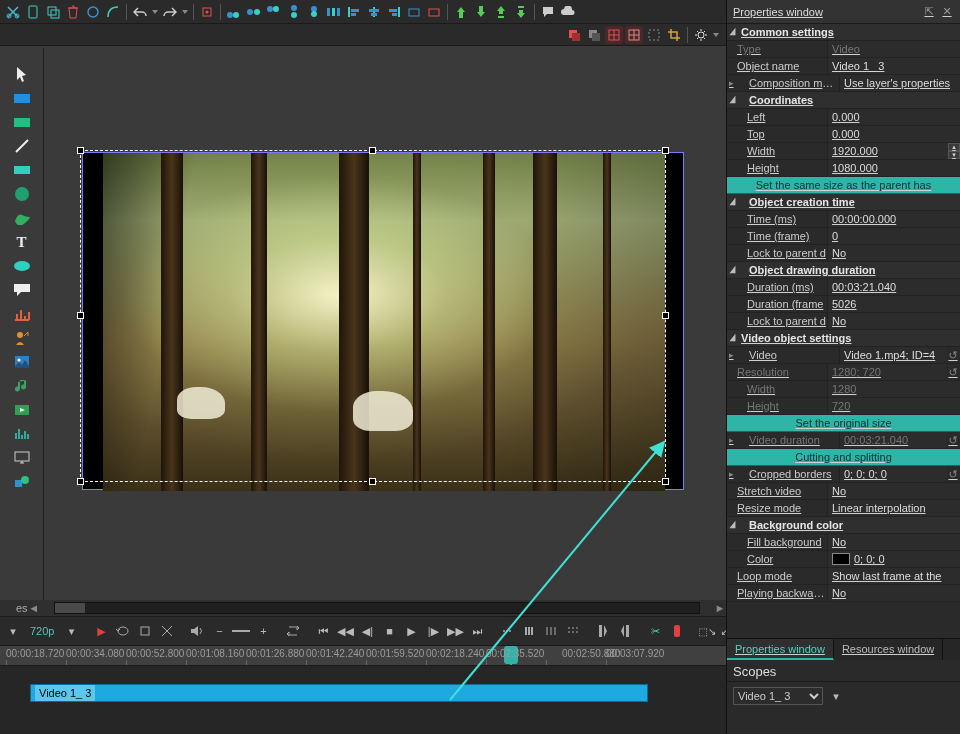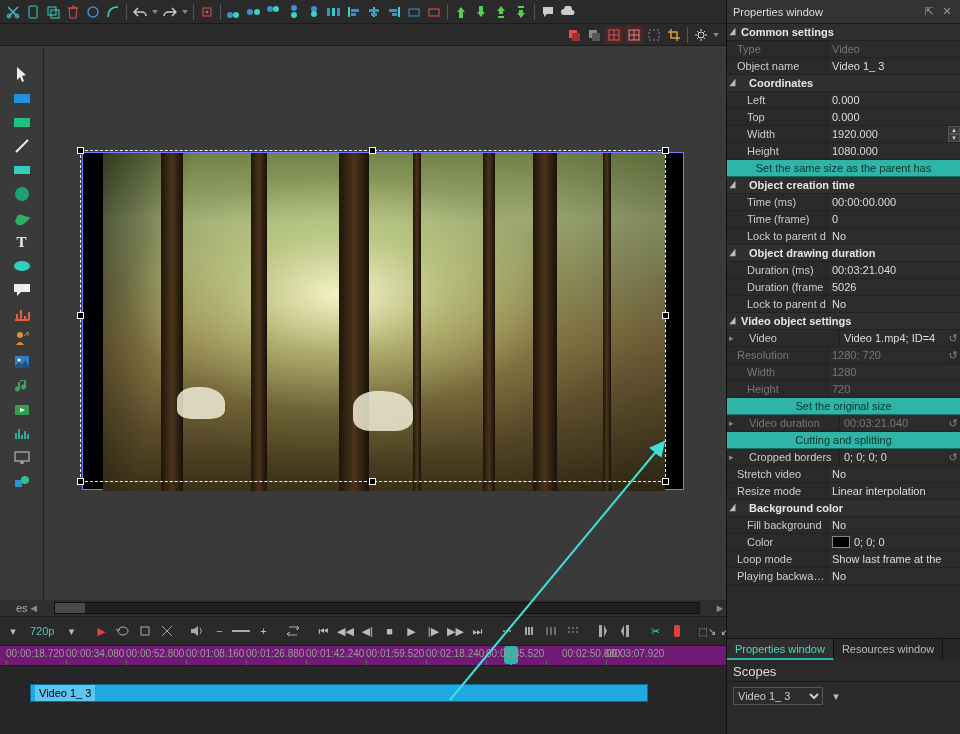--- a/index.html
+++ b/index.html
@@ -51,31 +51,31 @@
 .scroll-strip .thumb { position:absolute; left:0; top:0; width:30px; height:100%; background:#4a4a4a; }
 .scroll-strip .arrow { width:12px; display:flex; align-items:center; justify-content:center; color:#888; cursor:pointer;}
 
 .playback { position: absolute; left: 0; right: 234px; top: 616px; height: 30px; background: #2a2a2a; display: flex; align-items: center; gap: 4px; padding: 0 4px; border-top:1px solid #1a1a1a; border-bottom:1px solid #1a1a1a;}
 .pb-item { height: 20px; min-width: 18px; display: flex; align-items: center; justify-content: center; cursor: pointer; border-radius: 2px; color:#bbb; }
 .pb-text { color: #56c3b7; padding: 0 4px; }
 .pb-sep { width:1px; height:18px; background:#555; margin:0 2px; }
 .rec { color:#e04040; }
 
 .timeline { position: absolute; left: 0; right: 234px; top: 646px; bottom: 0; background: #262626; }
-.ruler { height: 20px; background:#701a75; position:relative; overflow:hidden; border-bottom:1px solid #1a1a1a;text-align:right;}
+.ruler { height: 20px; background:#404040; position:relative; overflow:hidden; border-bottom:1px solid #1a1a1a;text-align:right;}
 .tick { position:absolute; top:2px; color:#9a9a9a; font-size:10px; }
 .tick::before { content:""; position:absolute; left:0; top:12px; width:1px; height:6px; background:#666; }
 .playhead { position:absolute; top:0; width:14px; height:18px; background:#2fb5a8; border-radius:3px; }
 .playhead::after{content:"";position:absolute;left:6px;top:18px;width:2px;height:70px;background:#2fb5a8;}
 .track-area { position:relative; height:60px; }
 .track-clip { position:absolute; left:30px; top:18px; height:18px; background:#1fa9e0; border:1px solid #0d6c93; color:#000; padding-left:4px; line-height:16px; font-size:11px; }
 .clip-label { background:#5bc6ef; display:inline-block; padding:0 4px; height:100%; line-height:16px; }
 
 
-.props { position: absolute; right: 0; top: 0; width: 234px; height: 660px; background: #2a2a2a; border-left: 1px solid #111; display:flex; flex-direction:column; overflow:hidden;}
+.props { position: absolute; right: 0; top: 0; width: 234px; height: 660px; background: #2a2a2a; border-left: 1px solid #111; display:flex; flex-direction:column; overflow:hidden;text-decoration:underline;}
 .props-title { height: 24px; background: #333; display:flex; align-items:center; padding:0 6px; font-size:13px; color:#ddd; border-bottom:1px solid #1a1a1a;}
 .props-title .spacer{flex:1;}
 .props-title .winbtn{ width:14px; text-align:center; color:#999; cursor:pointer; margin-left:4px;}
 .props-body { flex:1; overflow-y:auto; }
 .sect-head { background:#2f2f2f; padding:2px 4px 2px 14px; position:relative; font-weight:600; color:#e6e6e6; border-bottom:1px solid #222;}
 .sect-head::before { content:"◢"; position:absolute; left:2px; top:2px; font-size:9px; color:#bbb; transform:scaleX(0.8);}
 .sub-head { padding-left: 22px; }
 .row { display:flex; height:17px; border-bottom:1px solid #232323; align-items:center; }
 .row.expandable::before{content:"▸"; color:#888; width:10px; font-size:9px; padding-left:2px;}
 .row .k { width: 100px; padding-left: 10px; color:#ccc; overflow:hidden; white-space:nowrap; text-overflow:ellipsis;}
@@ -588,20 +588,24 @@
   <div class="props-body">
     <div class="sect-head">Common settings</div>
     <div class="row dim">
         <div class="k">Type</div>
         <div class="v">Video</div>
       </div>
     <div class="row">
         <div class="k">Object name</div>
         <div class="v">Video 1_ 3</div>
       </div>
+    <div class="row expandable">
+        <div class="k">Composition mode</div>
+        <div class="v">Use layer's properties</div>
+      </div>
     <div class="sect-head sub-head">Coordinates</div>
     <div class="row">
         <div class="k indent">Left</div>
         <div class="v">0.000</div>
       </div>
     <div class="row">
         <div class="k indent">Top</div>
         <div class="v">0.000</div>
       </div>
     <div class="row">

